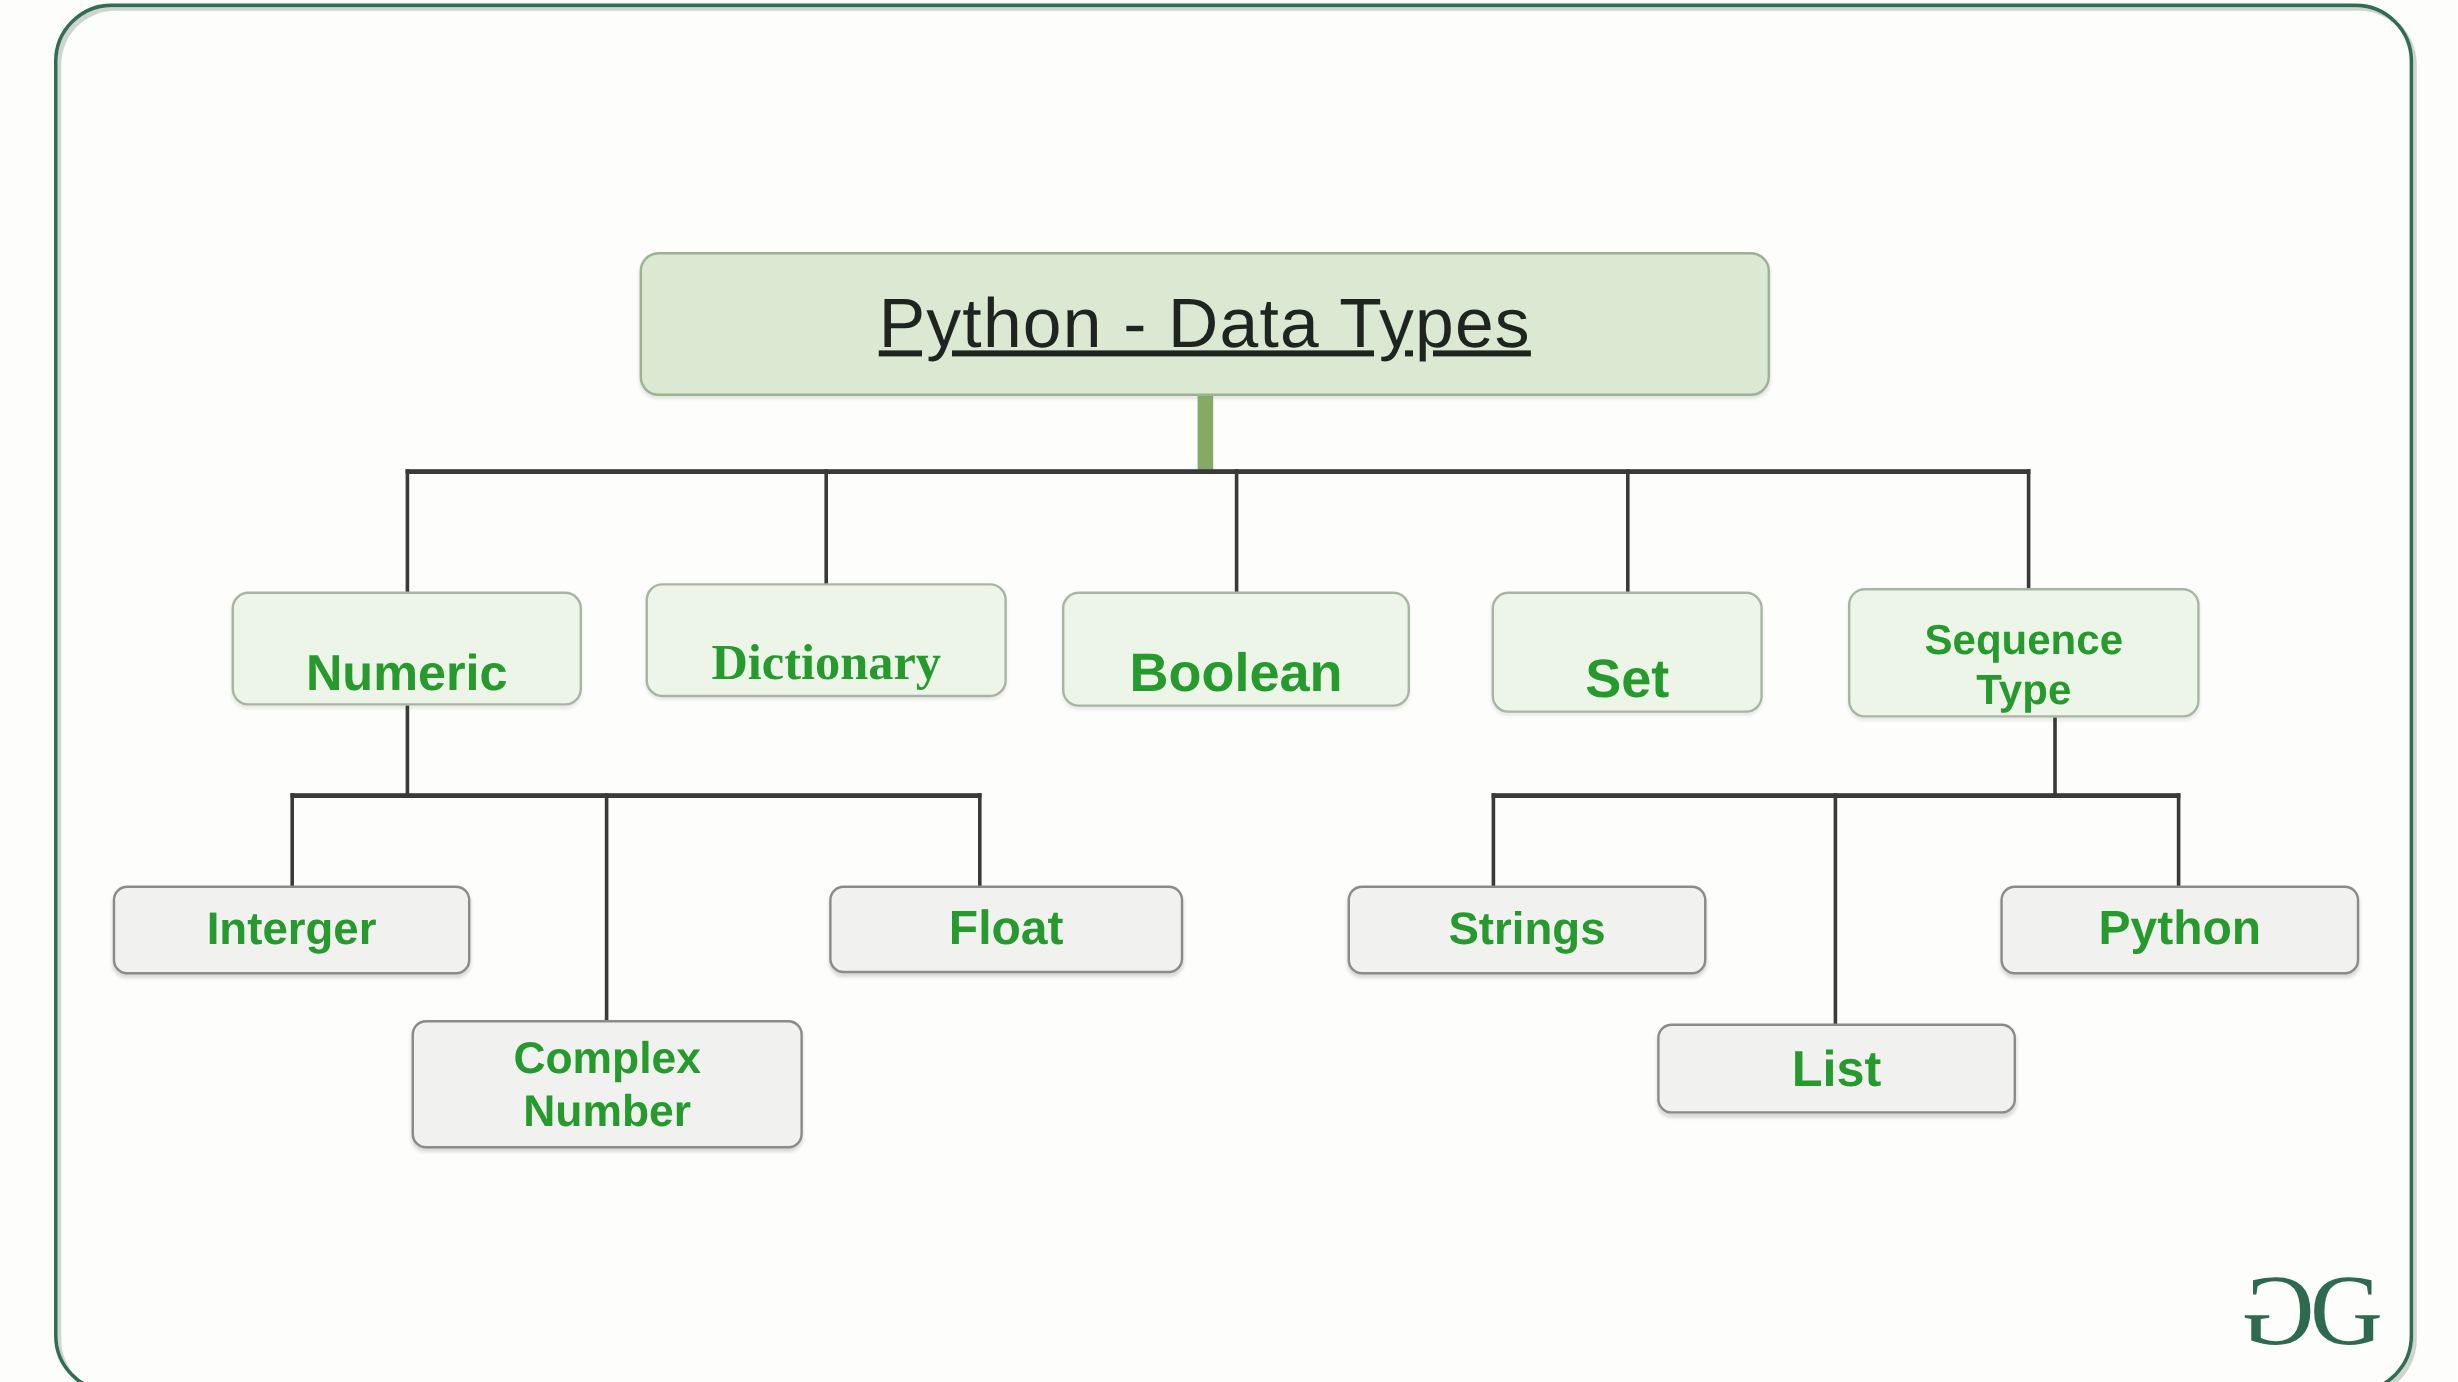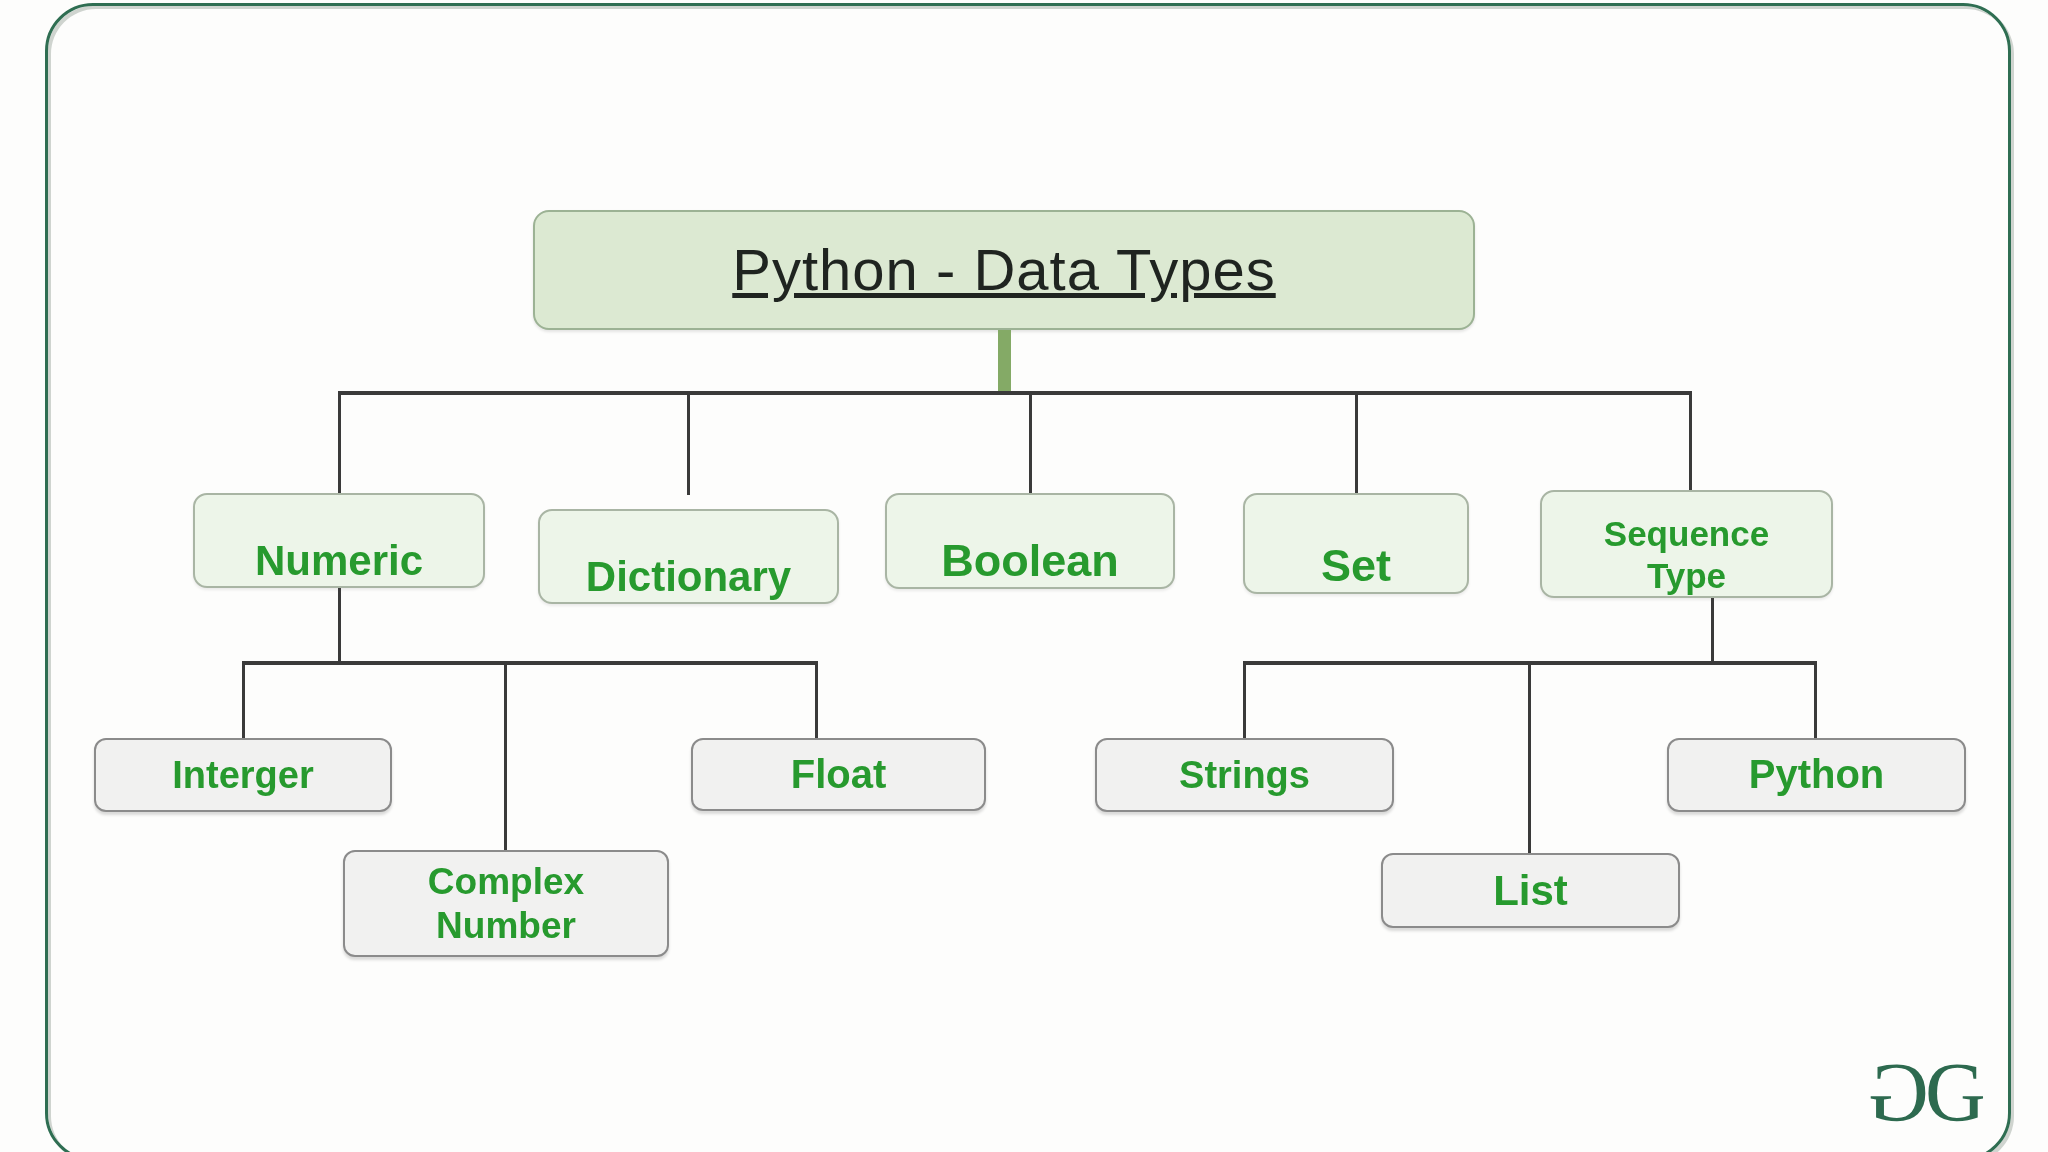--- a/index.html
+++ b/index.html
@@ -72,28 +72,28 @@
     box-shadow:0 3px 3px rgba(0,0,0,.14);
     color:var(--text-green);
     font-weight:700;
     font-size:38px;
   }
   .line{position:absolute;background:var(--connector);}
   .stem{position:absolute;background:var(--stem-green);}
   
   .n-title     {left:533px; top:210px; width:942px; height:120px;text-decoration:underline;}
   .n-numeric   {left:193px; top:493px; width:292px; height:95px;}
-  .n-dictionary{left:538px; top:509px; width:301px; height:95px;}
+  .n-dictionary{left:538px; top:486px; width:301px; height:95px;font-family:Liberation Serif, serif;}
   .n-boolean   {left:885px; top:493px; width:290px; height:96px; font-size:45px;border-radius:14px;}
   .n-set       {left:1243px;top:493px; width:226px; height:101px; font-size:45px;}
   .n-sequence  {left:1540px;top:490px; width:293px; height:108px; font-size:35px;}
   .n-interger  {left:94px;  top:738px; width:298px; height:74px;}
   .n-float     {left:691px; top:738px; width:295px; height:73px; font-size:40px;}
   .n-complex   {left:343px; top:850px; width:326px; height:107px; font-size:37px;}
-  .n-strings   {left:1095px;top:738px; width:299px; height:74px;}
+  .n-strings   {left:1123px;top:738px; width:299px; height:74px;}
   .n-tuple     {left:1667px;top:738px; width:299px; height:74px; font-size:40px;}
   .n-list      {left:1381px;top:853px; width:299px; height:75px; font-size:42px;}
   
   .logo{
     position:absolute;
     left:1832px;top:1042px;width:190px;height:100px;
     display:flex;align-items:center;justify-content:center;
     font-family:"Liberation Serif","DejaVu Serif",serif;
     font-size:84px;
     color:var(--logo-green);

